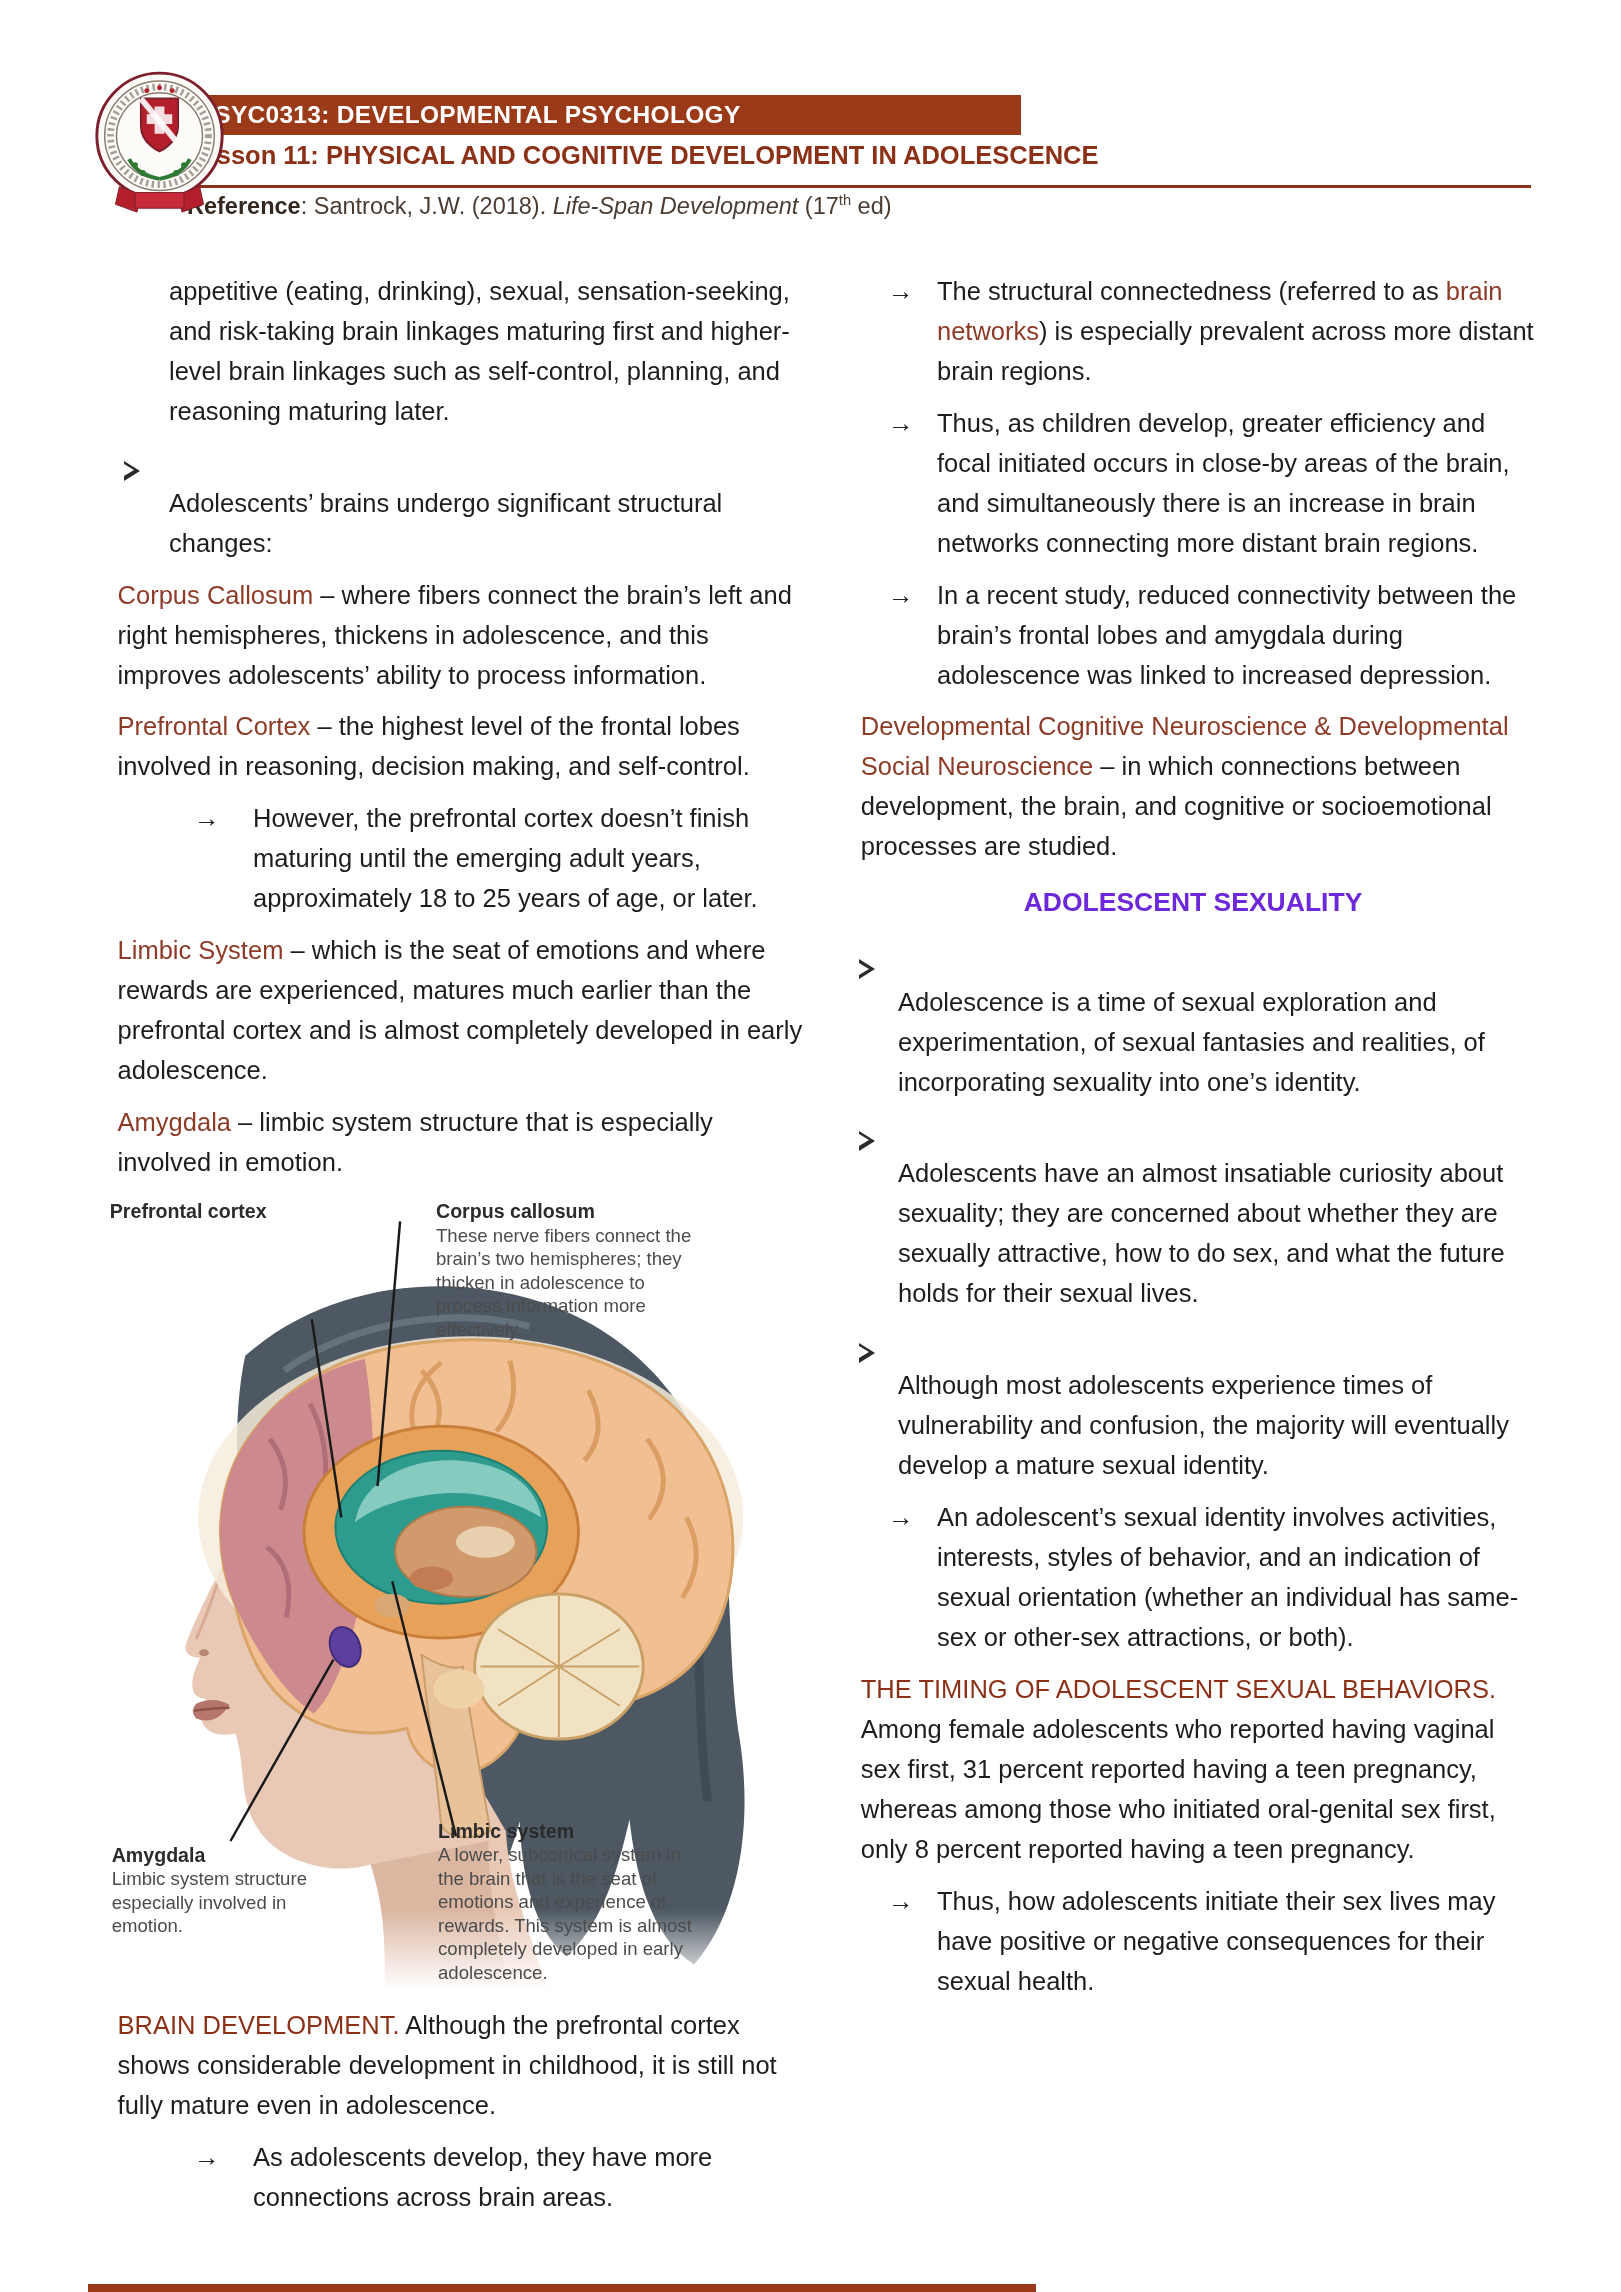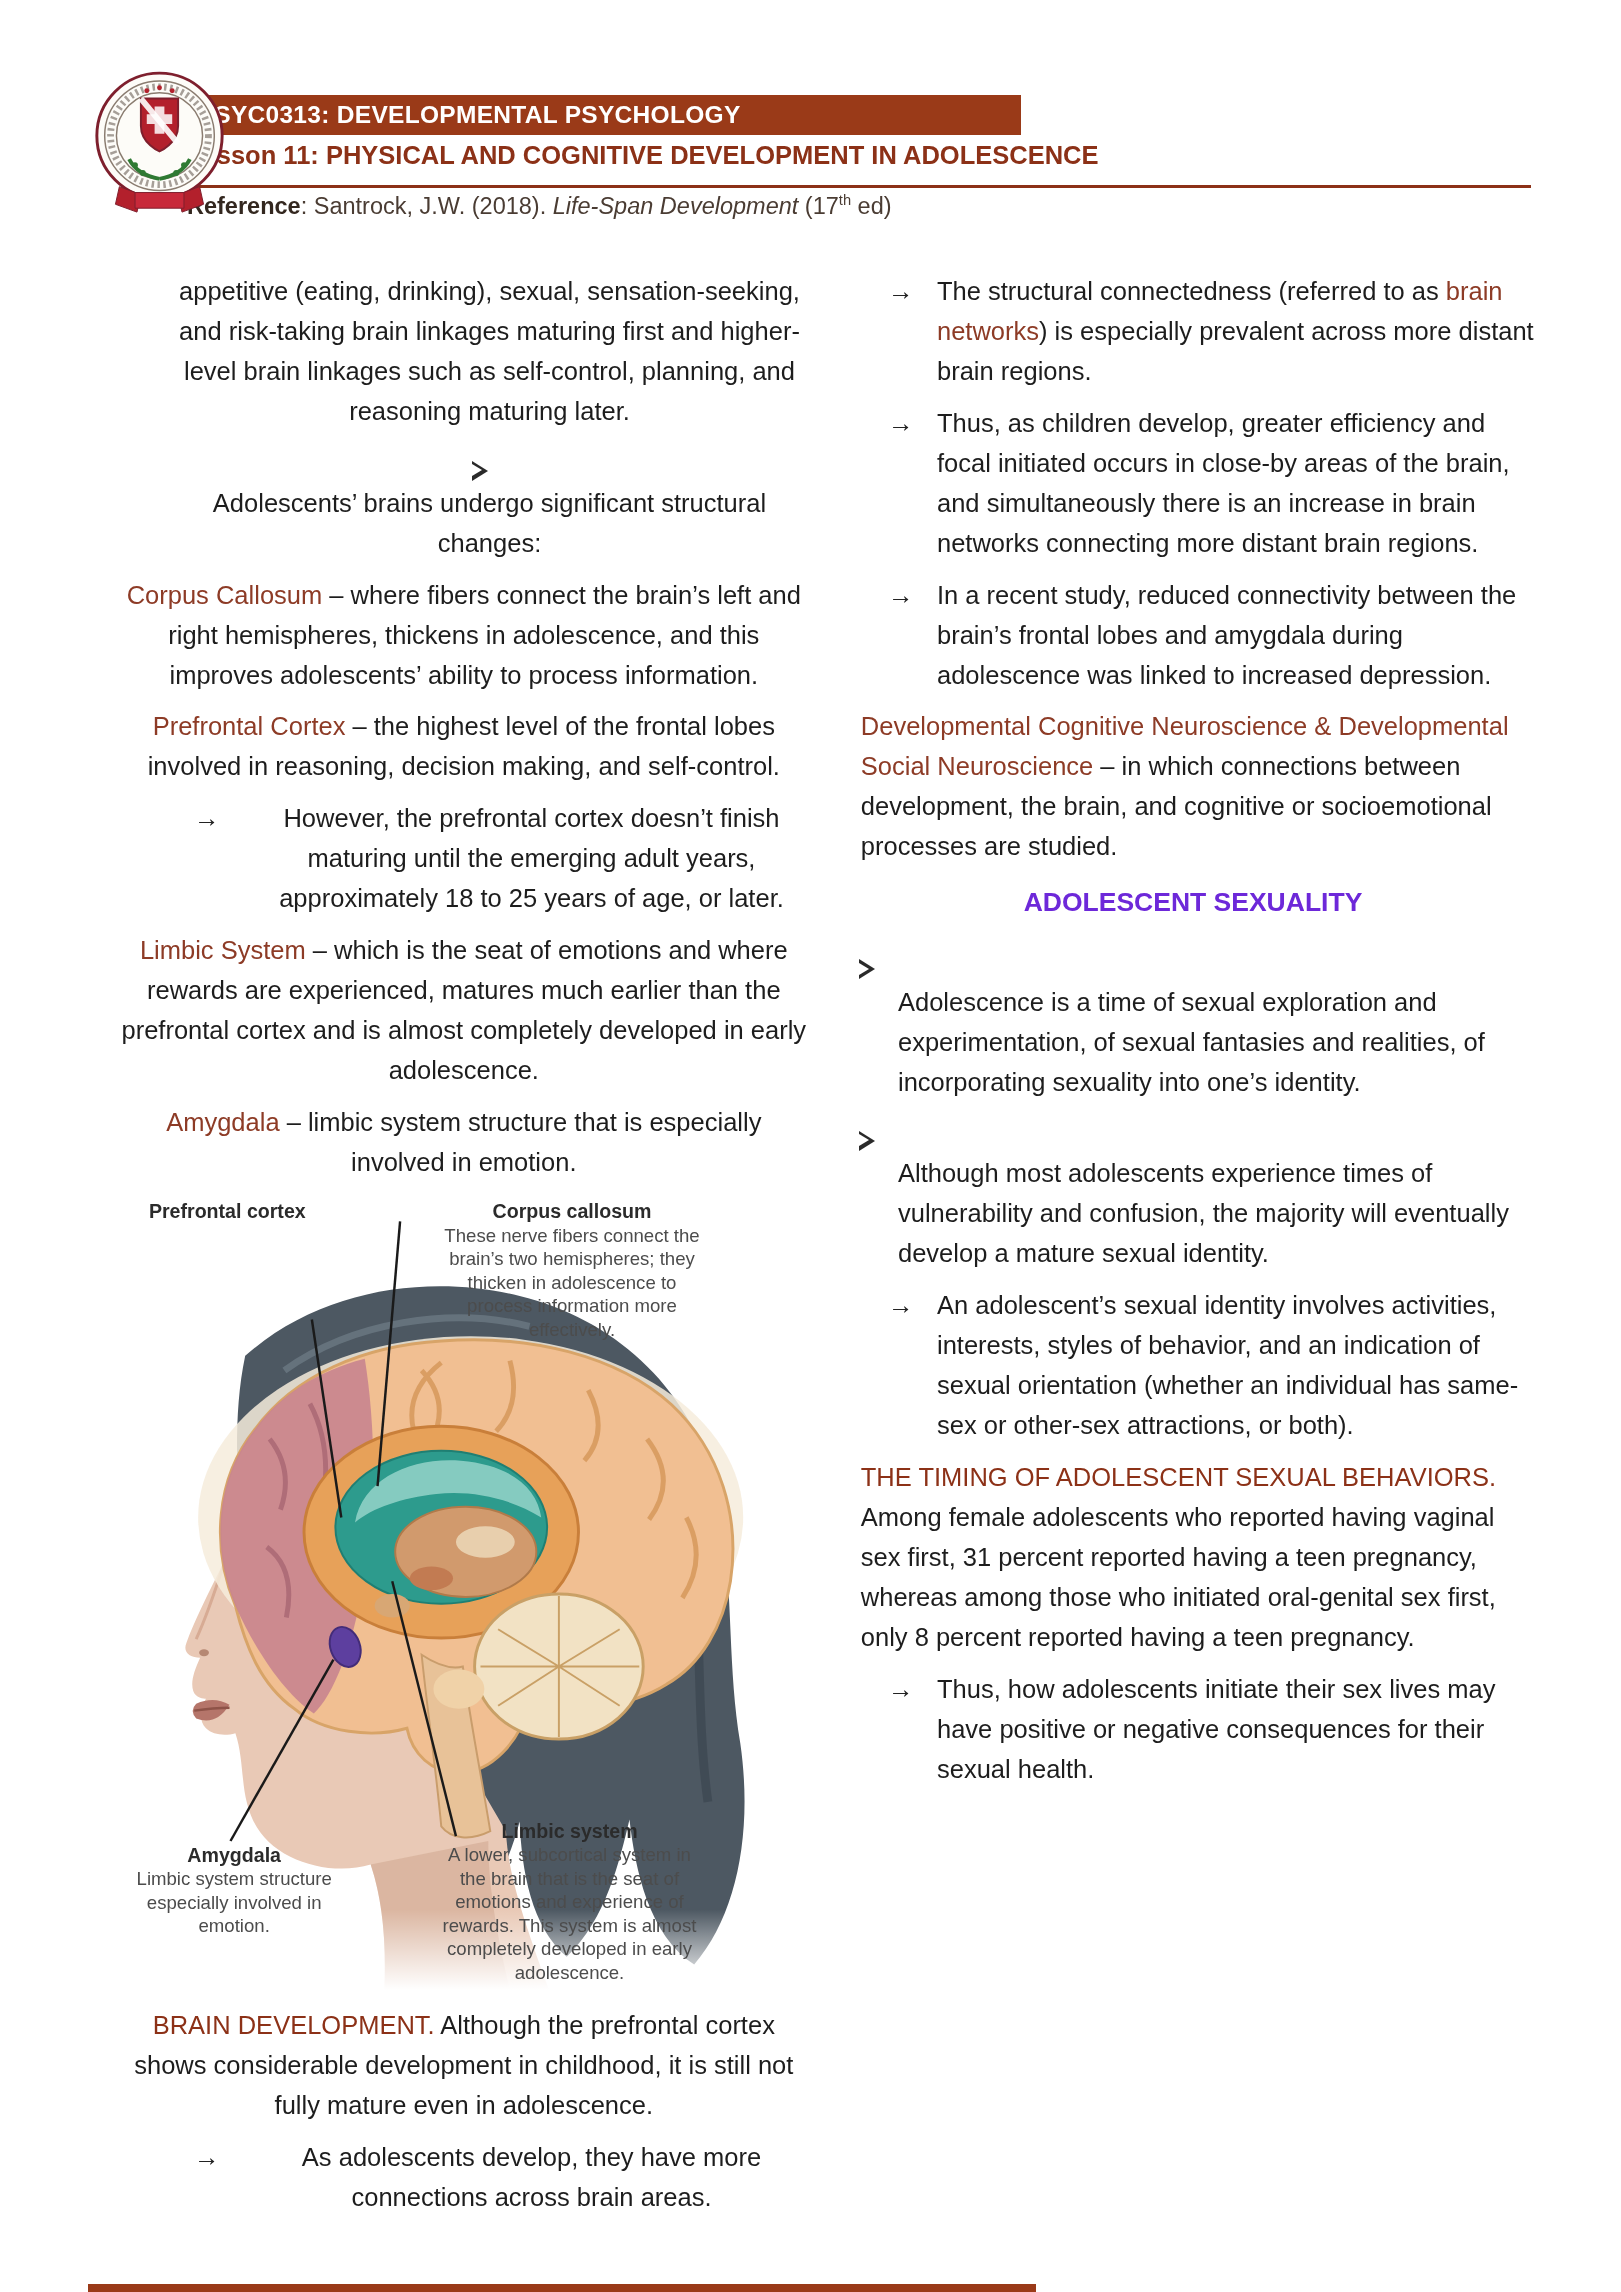--- a/index.html
+++ b/index.html
@@ -14,21 +14,21 @@
   .hrule{position:absolute;left:176px;top:185px;width:1355px;height:2.9px;background:#8c3117;}
   .refline{position:absolute;left:187px;top:192px;font-size:23.5px;color:#4a3c33;}
   .refline .rb{font-weight:bold;color:#33271f;}
   .refline .it{font-style:italic;}
   .refline sup{font-size:14.7px;}
 
   .logo{position:absolute;left:90px;top:65px;width:139px;height:165px;z-index:5;}
 
   
   .col{position:absolute;top:271px;font-size:25.5px;line-height:40px;}
-  .lc{left:98px;width:712px;text-align:center;}
+  .lc{left:98px;width:712px;}
   .rc{left:851px;width:684px;}
   .para{margin:0 0 11.8px;}
   .lc .para{padding-left:19.6px;}
   .rc .para{padding-left:9.8px;}
   .lc .cont{padding-left:71px;}
   .term{color:#8d3b26;}
   .hterm{color:#8c3117;}
   .bullet{position:relative;margin:0 0 11.8px;}
   .lc .bullet .btext{padding-left:71px;}
   .rc .bullet .btext{padding-left:47px;}
@@ -238,20 +238,24 @@
 
     <p class="para"><span class="term">Developmental Cognitive Neuroscience &amp; Developmental Social Neuroscience</span><span> – in which connections between development, the brain, and cognitive or socioemotional processes are studied.</span></p>
 
     <div class="sect-head">ADOLESCENT SEXUALITY</div>
 
     <div class="bullet">
       <span class="bmark tri"></span>
       <div class="btext">Adolescence is a time of sexual exploration and experimentation, of sexual fantasies and realities, of incorporating sexuality into one’s identity.</div>
     </div>
 
+    <div class="bullet">
+      <span class="bmark tri"></span>
+      <div class="btext">Adolescents have an almost insatiable curiosity about sexuality; they are concerned about whether they are sexually attractive, how to do sex, and what the future holds for their sexual lives.</div>
+    </div>
 
     <div class="bullet">
       <span class="bmark tri"></span>
       <div class="btext">Although most adolescents experience times of vulnerability and confusion, the majority will eventually develop a mature sexual identity.</div>
     </div>
 
 
     <div class="sub">
       <span class="smark">→</span>
       <div class="stext">An adolescent’s sexual identity involves activities, interests, styles of behavior, and an indication of sexual orientation (whether an individual has same-sex or other-sex attractions, or both).</div>

